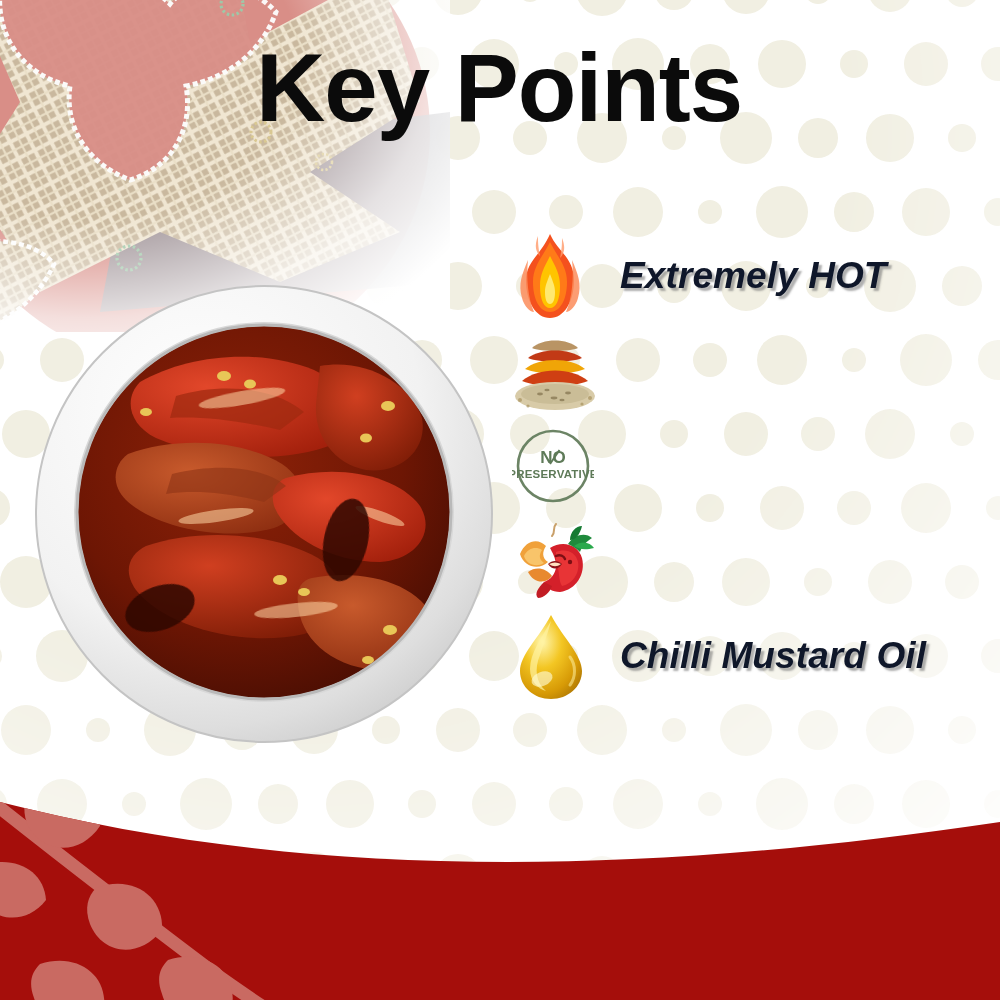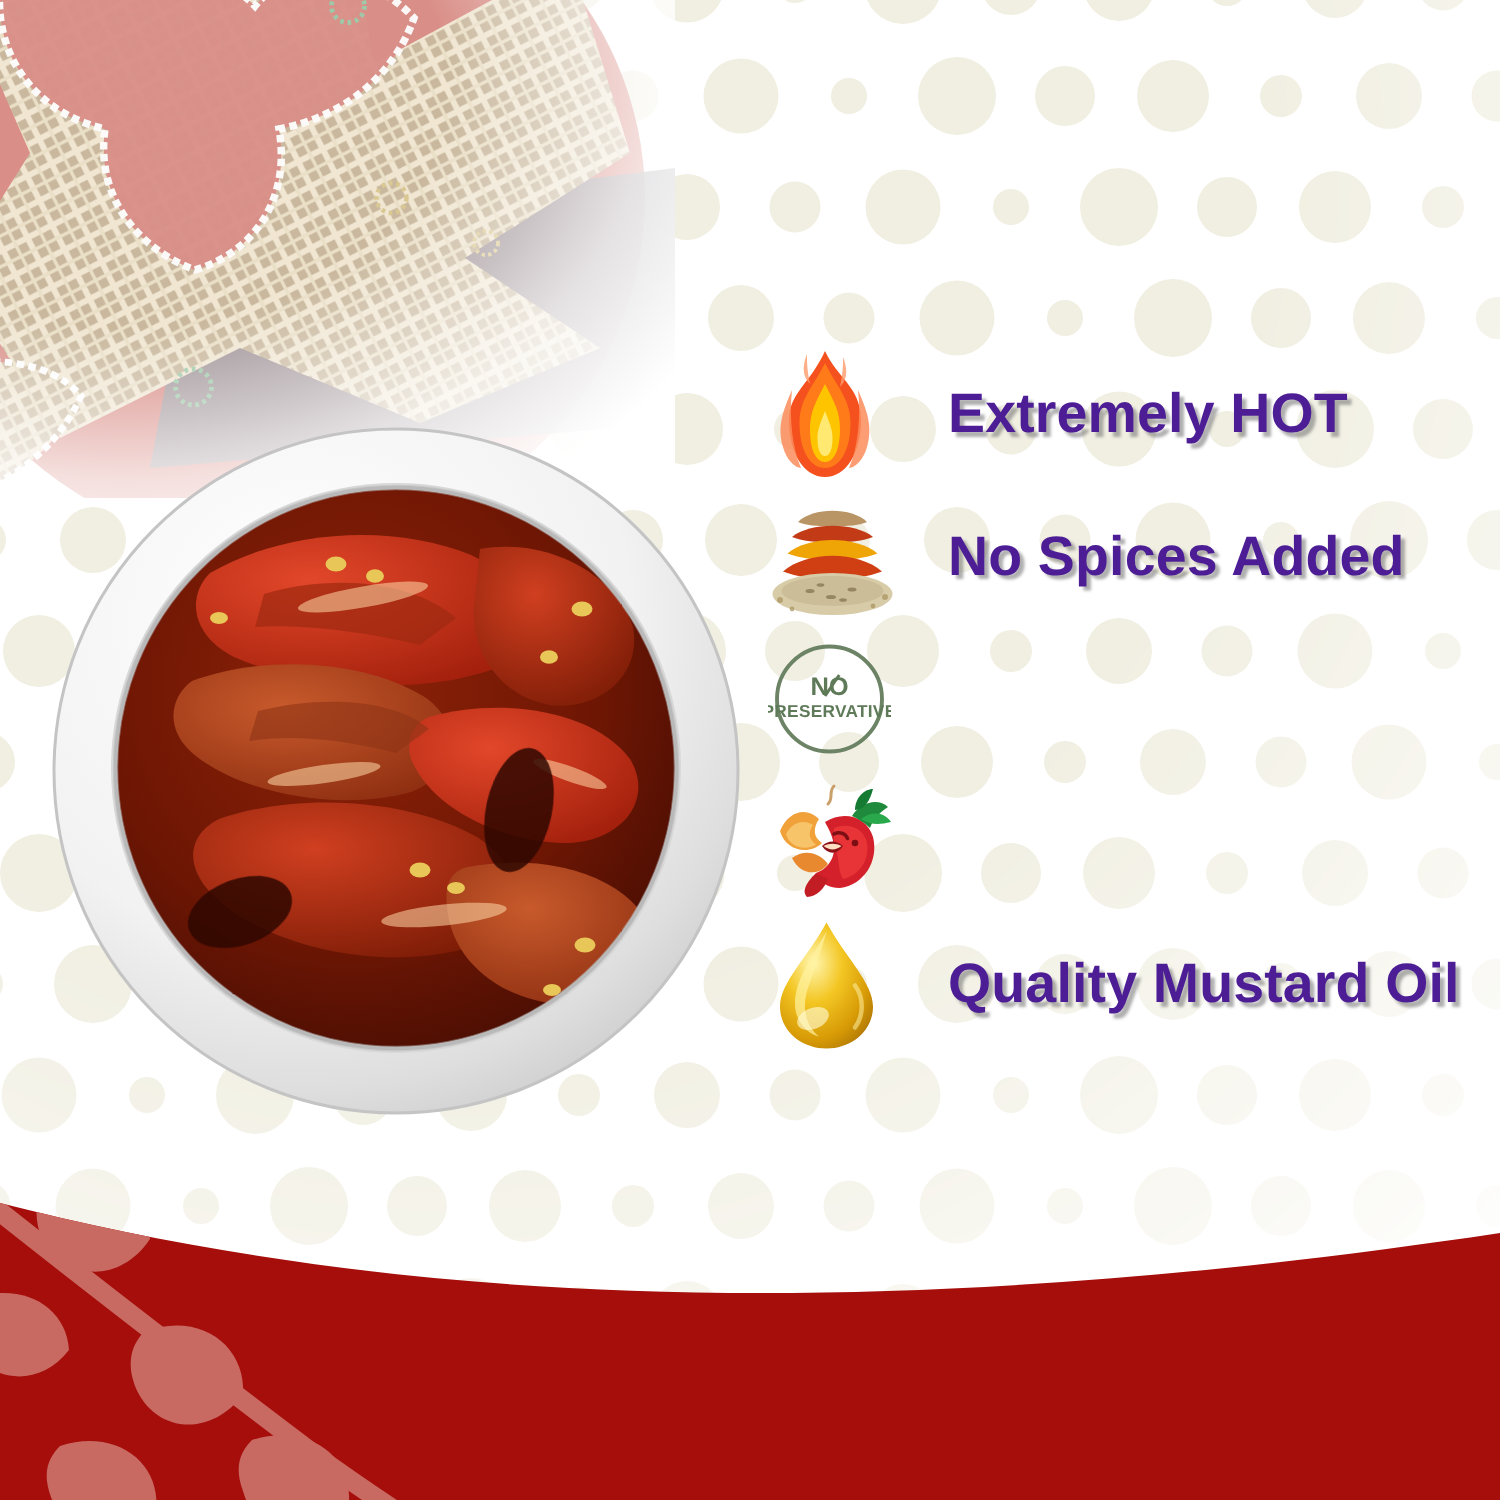--- a/index.html
+++ b/index.html
@@ -78,24 +78,25 @@
     height:92px;
     flex:0 0 92px;
     display:flex;
     align-items:center;
     justify-content:flex-start;
   }
 
   .point-icon svg { display:block; }
 
   .point-label {
-    margin-left:28px;
+    margin-left:16px;
     font-size:37px;
     font-weight:bold;
-    color:#4c1d95;
+    font-style:italic;
+    color:#0f172a;
     letter-spacing:0.1px;
     white-space:nowrap;
     text-shadow:3px 3px 2px rgba(110,110,110,0.55);
   }
 
   
   .red-band {
     position:absolute;
     left:0; bottom:0;
     width:1000px; height:230px;
@@ -452,20 +453,21 @@
 
         <g fill="#2f0801" opacity="0.85">
           <ellipse cx="318" cy="262" rx="22" ry="42" transform="rotate(12 318 262)"></ellipse>
           <ellipse cx="132" cy="330" rx="36" ry="22" transform="rotate(-20 132 330)"></ellipse>
         </g>
       </g>
       <circle cx="236" cy="234" r="187" fill="none" stroke="#b9b9b9" stroke-width="3"></circle>
     </svg>
   </div>
 
+  <div class="title">Key Points</div>
 
   <div class="points">
 
     <div class="point-row">
       <span class="point-icon">
         <svg width="76" height="88" viewBox="0 0 76 88" xmlns="http://www.w3.org/2000/svg">
           <path d="M38 2 C46 20 62 26 62 48 C62 70 52 86 38 86 C24 86 14 70 14 48
                    C14 30 28 24 38 2 Z" fill="#f4511e"></path>
           <path d="M38 10 C30 26 21 34 21 50 C21 68 28 80 38 80 C48 80 55 68 55 50
                    C55 34 46 26 38 10 Z" fill="#ff7a18"></path>
@@ -499,21 +501,20 @@
             <ellipse cx="50" cy="72" rx="2.6" ry="1.2"></ellipse>
           </g>
           <g fill="#a8935f" opacity="0.7">
             <circle cx="78" cy="70" r="2"></circle>
               <circle cx="8" cy="72" r="2"></circle>
             <circle cx="70" cy="76" r="1.6"></circle>
               <circle cx="16" cy="78" r="1.6"></circle>
           </g>
         </svg>
       </span>
-      <span class="point-label">No Spices Added</span>
     </div>
 
     <div class="point-row">
       <span class="point-icon">
         <svg width="82" height="82" viewBox="0 0 82 82" xmlns="http://www.w3.org/2000/svg">
           <circle cx="41" cy="41" r="35" fill="none" stroke="#6c8465" stroke-width="2.6"></circle>
           <text x="41" y="38" text-anchor="middle" font-family="Liberation Sans, sans-serif" font-size="17" font-weight="bold" fill="#5e7a58">NO</text>
           <line x1="47.5" y1="25" x2="38" y2="39" stroke="#5e7a58" stroke-width="2"></line>
           <text x="41" y="53" text-anchor="middle" font-family="Liberation Sans, sans-serif" font-size="11.5" font-weight="bold" fill="#5e7a58" letter-spacing="0.2">PRESERVATIVE</text>
         </svg>
@@ -560,21 +561,21 @@
             </radialGradient>
           </defs>
           <path d="M39 4 C52 28 70 44 70 60 C70 76 56 88 39 88
                    C22 88 8 76 8 60 C8 44 26 28 39 4 Z" fill="url(#oilDrop)"></path>
           <path d="M39 10 C30 26 18 42 18 58 C18 70 26 78 34 80
                    C24 72 22 58 28 44 C32 32 36 22 39 10 Z" fill="#fff2a0" opacity="0.7"></path>
           <ellipse cx="30" cy="68" rx="11" ry="7" fill="#fffbd6" opacity="0.62" transform="rotate(-22 30 68)"></ellipse>
           <path d="M58 46 C64 54 64 66 58 74" stroke="#fff0a0" stroke-width="3" fill="none" opacity="0.55" stroke-linecap="round"></path>
         </svg>
       </span>
-      <span class="point-label">Quality Mustard Oil</span>
+      <span class="point-label">Chilli Mustard Oil</span>
     </div>
 
   </div>
 
   <svg class="red-band" viewBox="0 0 1000 230" xmlns="http://www.w3.org/2000/svg">
     <defs>
       <clipPath id="bandClip">
         <path d="M0 32 C250 96 560 118 1000 52 L1000 230 L0 230 Z"></path>
       </clipPath>
     </defs>

